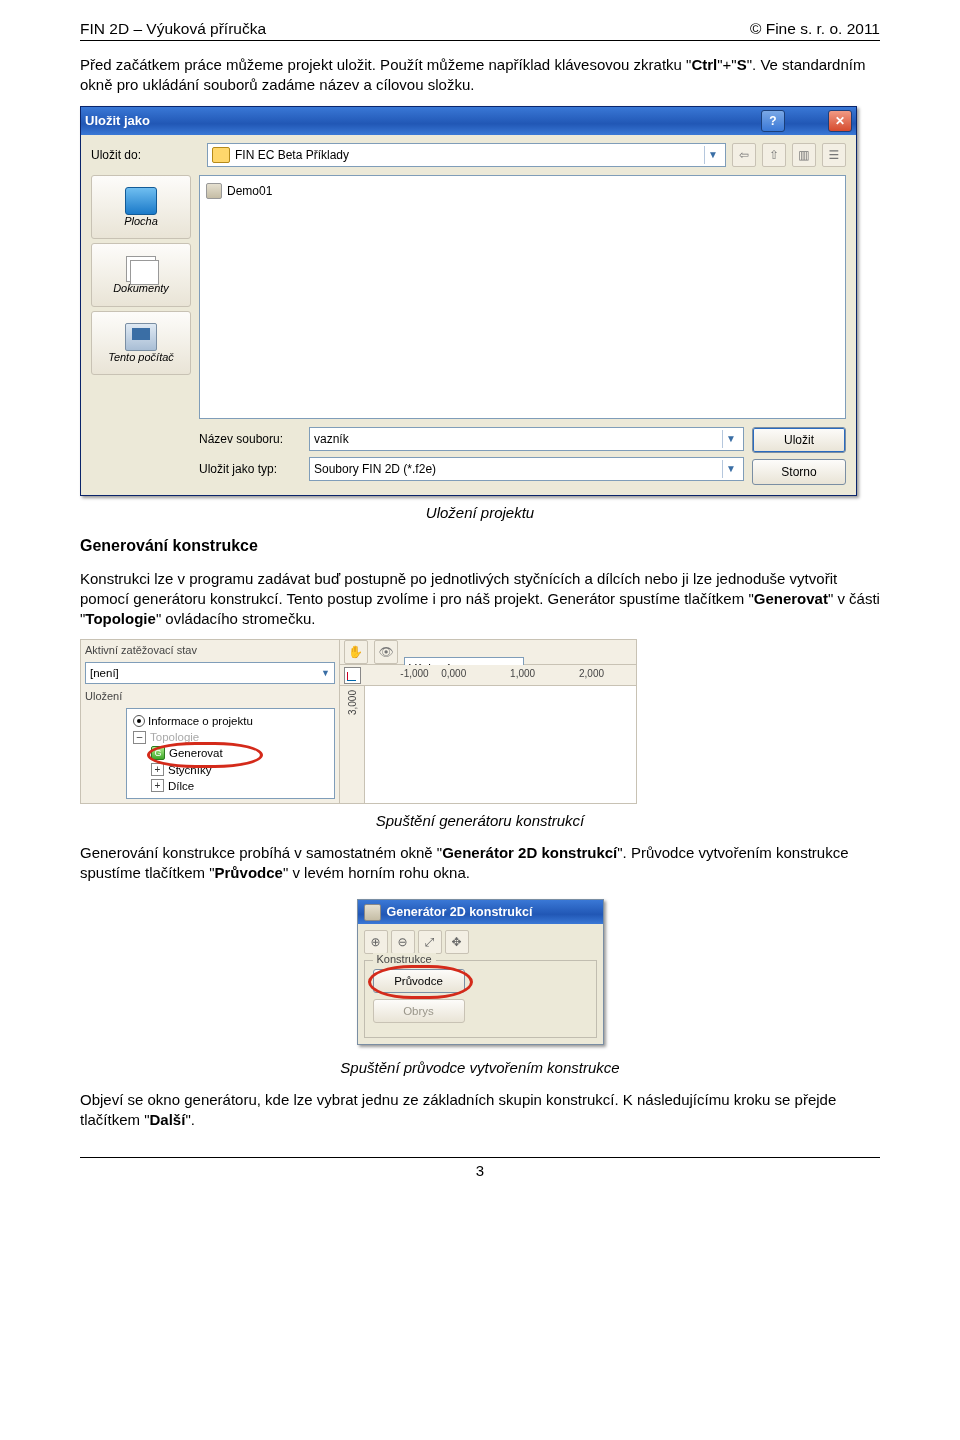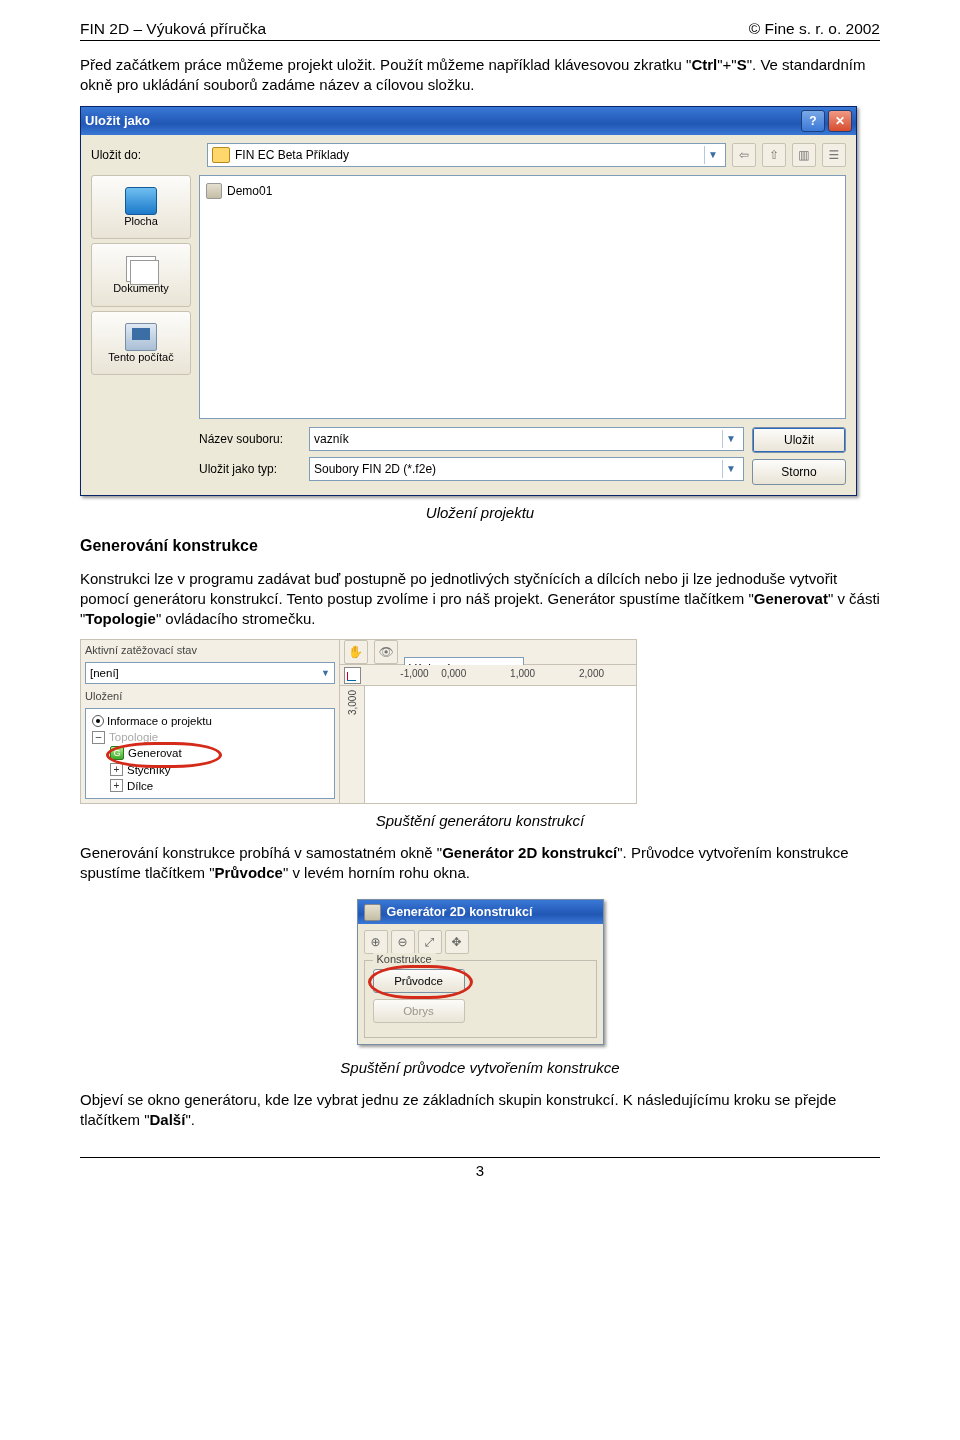--- a/index.html
+++ b/index.html
@@ -55,20 +55,21 @@
   }
   .titlebar {
     height: 28px;
     background: linear-gradient(#3a78d6,#2157b5 60%,#3a78d6);
     display: flex;
     align-items: center;
     padding: 0 4px;
     color: #fff;
     font-weight: bold;
     font-size: 13px;
+    gap: 40px;
   }
   .titlebar .tb-btn {
     width: 22px;
     height: 20px;
     margin-left: 3px;
     border: 1px solid #1b3f7a;
     border-radius: 3px;
     display: flex;
     align-items: center;
     justify-content: center;
@@ -131,20 +132,21 @@
   }
   .place {
     height: 62px;
     border: 1px solid #c8c2b4;
     border-radius:3px;
     background:linear-gradient(#fdfcfa,#e9e4d6);
     display:flex;flex-direction:column;align-items:center;justify-content:center;
     font-size:11px;
     text-align:center;
     gap:0;
+    font-style:italic;
   }
   .place .picon {
     width:30px;height:26px;
   }
   .icon-desktop { background:linear-gradient(#6fbef0,#1b7ac9);border-radius:3px;border:1px solid #125a96;}
   .icon-docs { position:relative;}
   .icon-docs::before{content:"";position:absolute;inset:0;background:#fff;border:1px solid #999;}
   .icon-docs::after{content:"";position:absolute;left:4px;top:4px;right:-3px;bottom:-3px;background:#fff;border:1px solid #999;}
   .icon-pc { background:linear-gradient(#dfe9f3,#a9bed5);border:1px solid #7a8ea3;border-radius:2px; position:relative;}
   .icon-pc::after{content:"";position:absolute;left:6px;right:6px;top:4px;bottom:10px;background:#3a6ea5;}
@@ -202,20 +204,21 @@
   }
   .topo-left .tlbl{font-size:11px;color:#444;}
   .combo2 {
     height:20px;background:#fff;border:1px solid #7f9db9;display:flex;align-items:center;padding:0 4px;font-size:11.5px;
   }
   .combo2 .chev{margin-left:auto;font-size:9px;color:#3a6ea5;}
   .tree {
     background:#fff;border:1px solid #7f9db9;padding:4px 4px 4px 6px;
     font-size:11.5px;
     line-height:1.4;
+    margin-left:41px;
   }
   .tree .node{display:flex;align-items:center;gap:4px;}
   .tree .exp{width:11px;height:11px;border:1px solid #888;display:inline-flex;align-items:center;justify-content:center;font-size:10px;line-height:1;color:#333;background:#fff;}
   .tree .sel-info{display:inline-flex;align-items:center;gap:3px;}
   .tree .radio{width:10px;height:10px;border:1px solid #555;border-radius:50%;display:inline-flex;align-items:center;justify-content:center;}
   .tree .radio::after{content:"";width:4px;height:4px;background:#000;border-radius:50%;}
   .red-ring {
     position:relative;
   }
   .red-ring::after{
@@ -288,21 +291,21 @@
     content:"";position:absolute;left:-5px;top:-4px;width:99px;height:28px;
     border:3px solid #d42a1a;border-radius:50%/60%;pointer-events:none;
   }
 </style>
 </head>
 <body>
 
 <div class="page">
   <div class="hdr">
     <span>FIN 2D – Výuková příručka</span>
-    <span>© Fine s. r. o. 2002</span>
+    <span>© Fine s. r. o. 2011</span>
   </div>
 
   <div class="para">
     <span>Před začátkem práce můžeme projekt uložit. Použít můžeme například klávesovou zkratku "</span><span class="bold">Ctrl</span><span>"+"</span><span class="bold">S</span><span>". Ve standardním okně pro ukládání souborů zadáme název a cílovou složku.</span>
   </div>
 
   <div class="save-dialog">
     <div class="titlebar">
       <span>Uložit jako</span>
       <span style="flex:1"></span>

